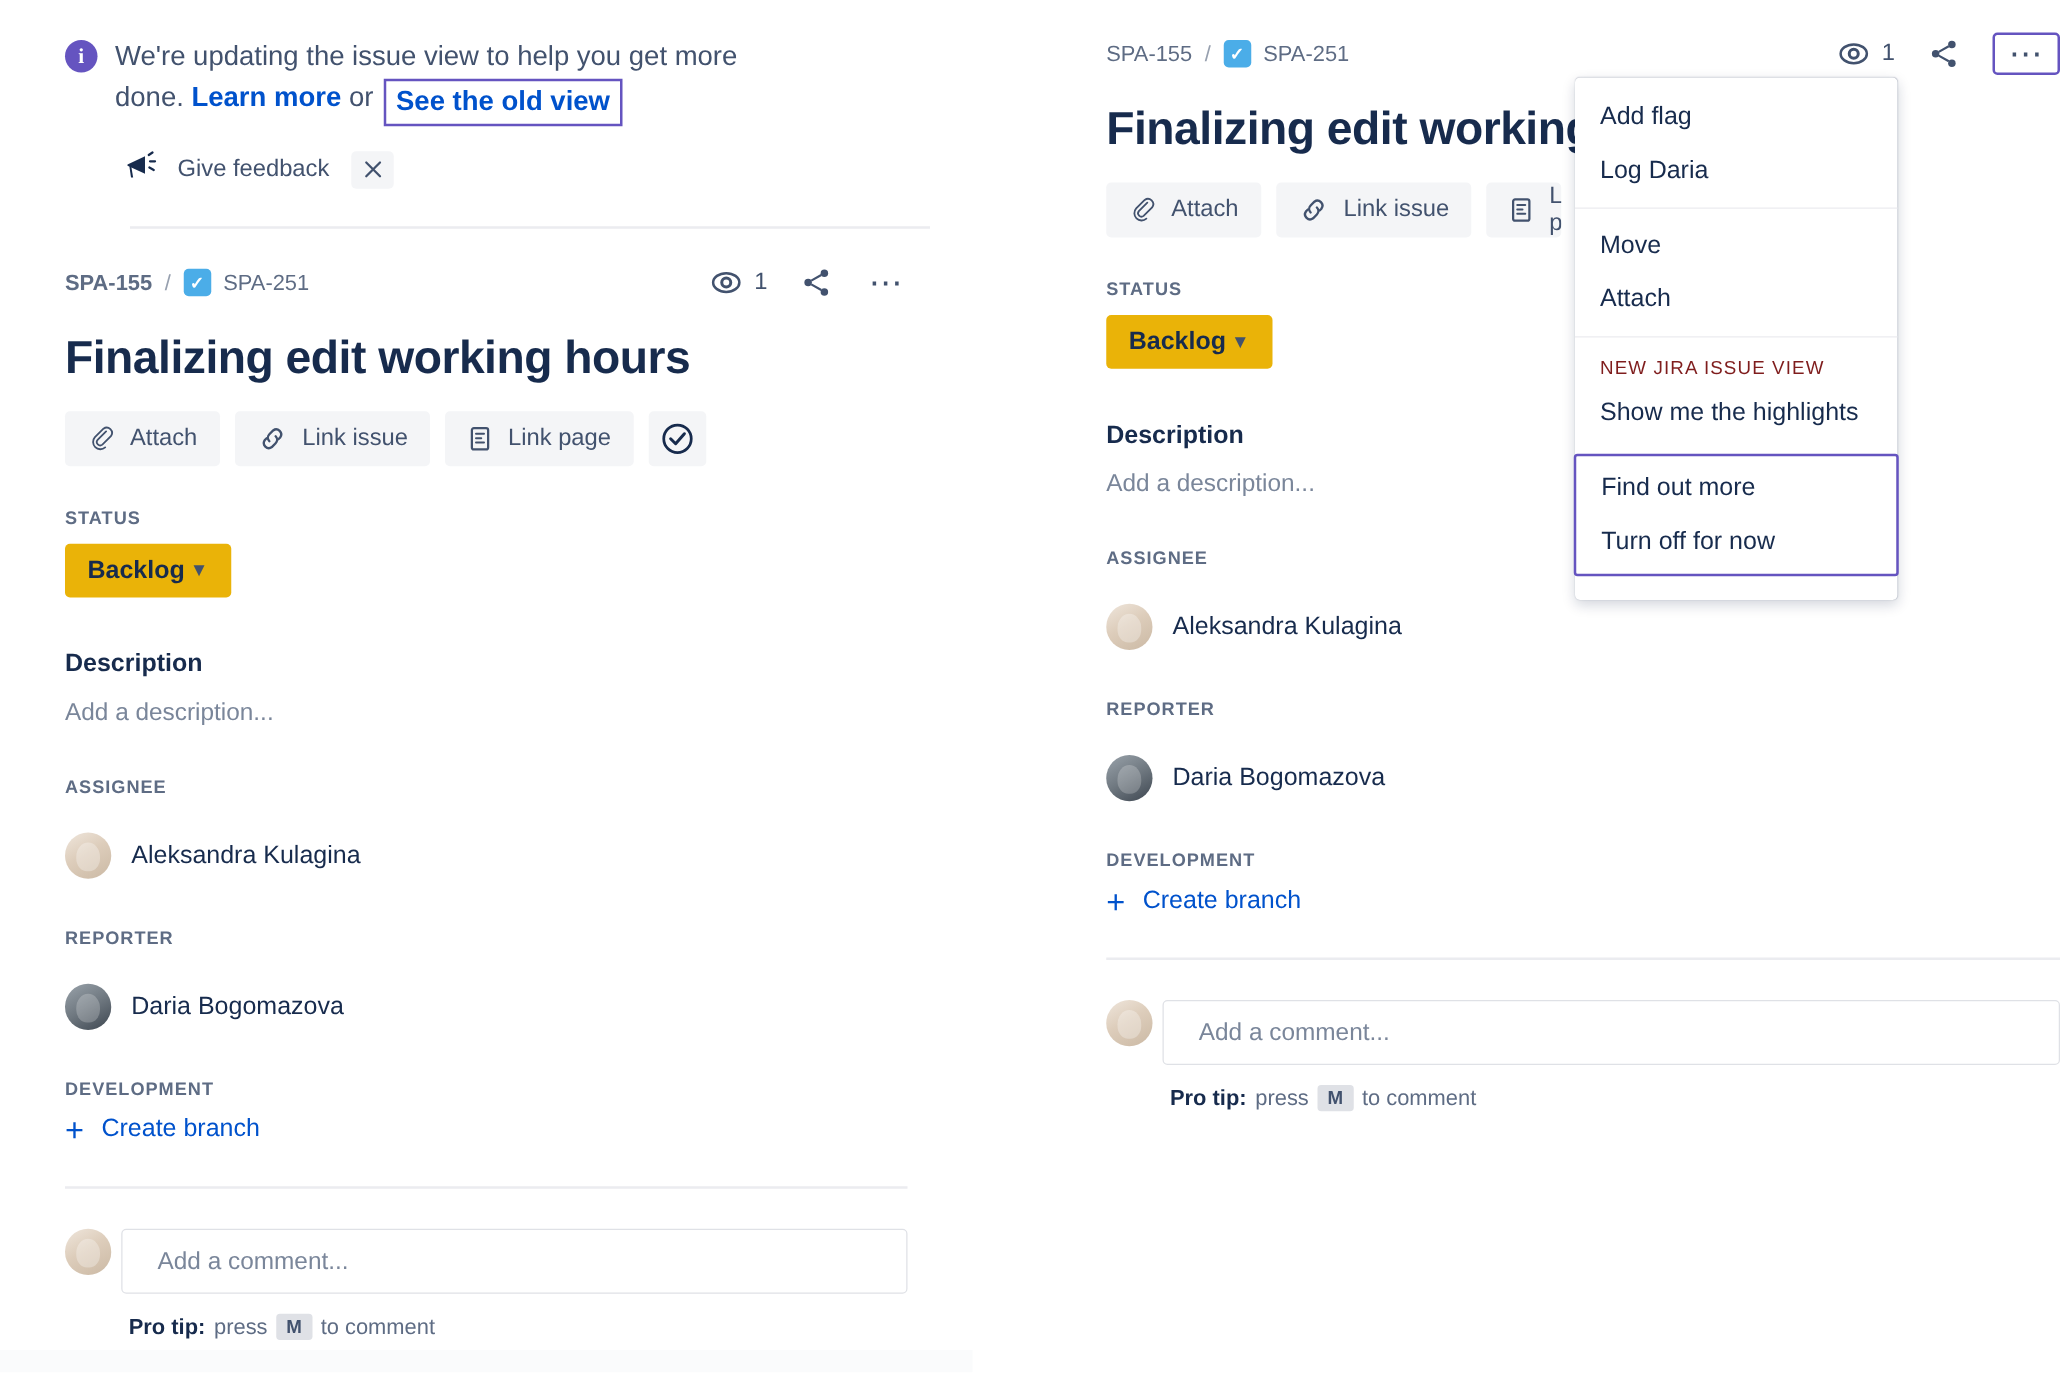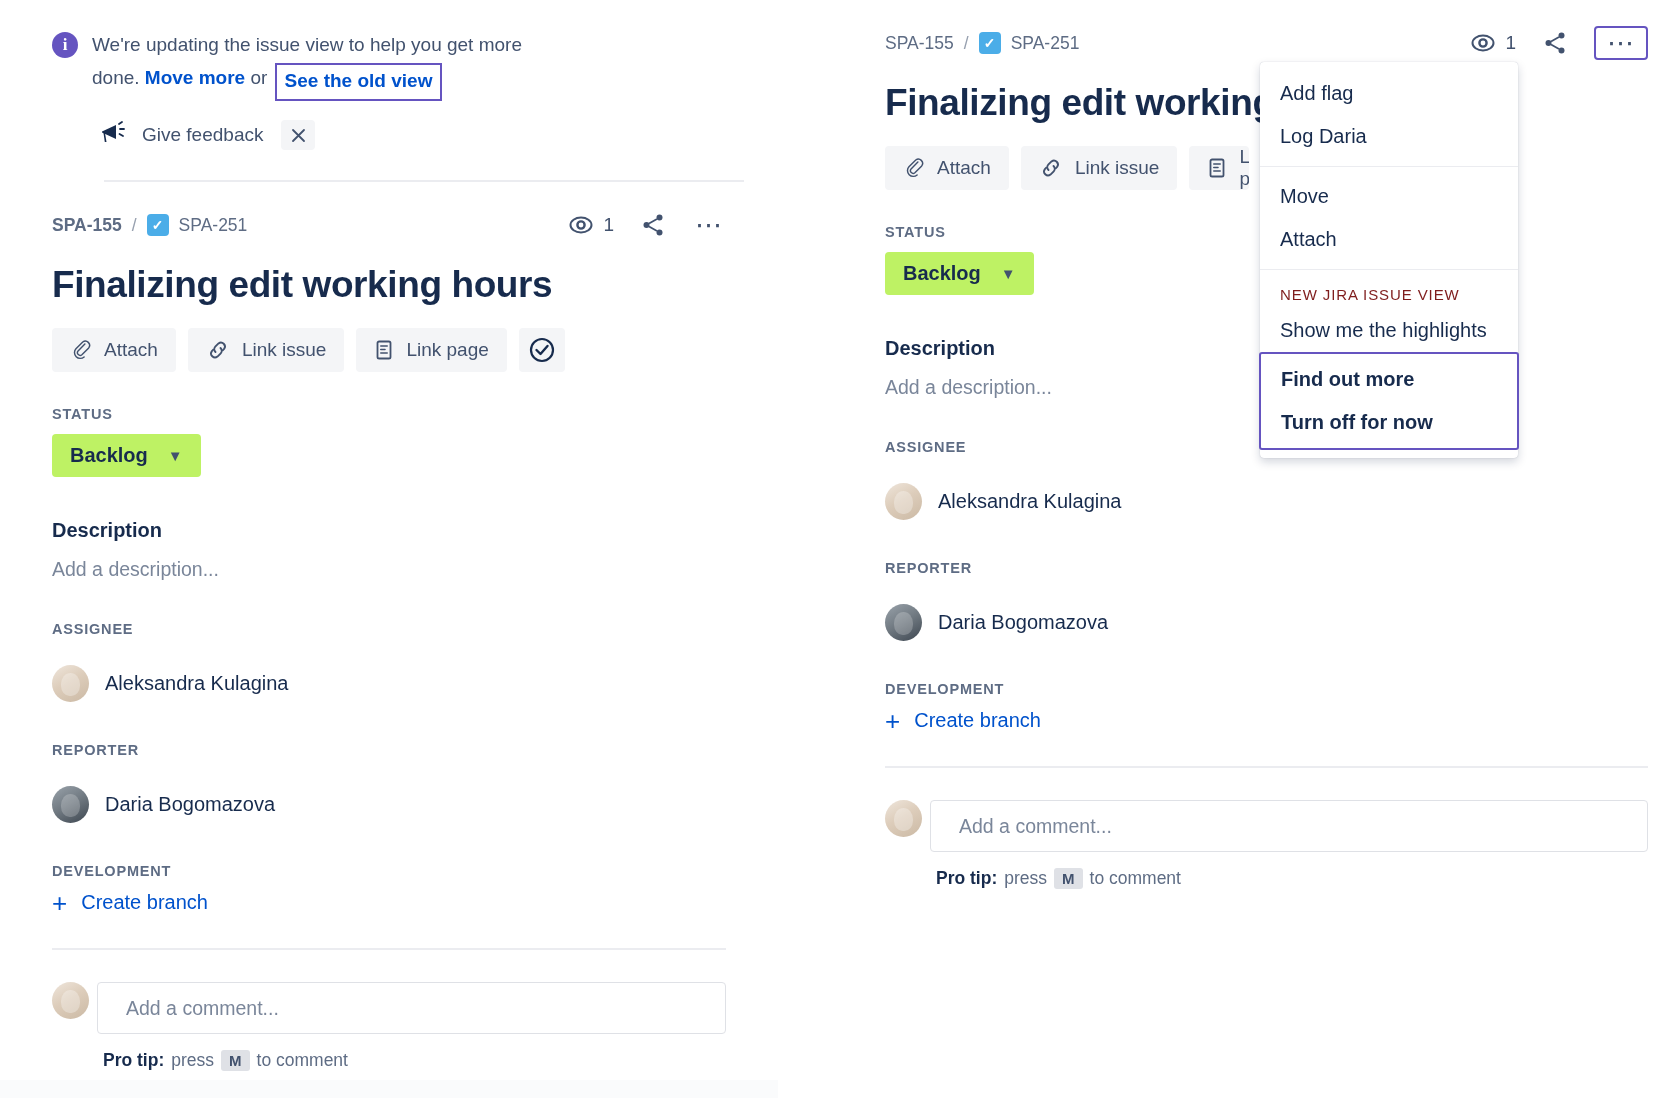--- a/index.html
+++ b/index.html
@@ -21,21 +21,21 @@
   .banner { padding: 30px 52px 0 52px; position: relative; }
   .banner-row { display: flex; align-items: flex-start; gap: 14px; }
   .info-circle {
     width: 26px; height: 26px; border-radius: 50%;
     background: #6554c0; color: #fff; flex: 0 0 26px;
     display: flex; align-items: center; justify-content: center;
     font-size: 17px; font-weight: bold; font-family: "Liberation Serif", serif;
     margin-top: 2px;
   }
   .banner-text {
-    font-size: 19px; line-height: 30px; color: #42526e;
+    font-size: 22px; line-height: 30px; color: #42526e;
     max-width: 520px;
   }
   .link-blue { color: #0052cc; font-weight: 600; text-decoration: none; }
   .banner-highlight {
     display: inline-block;
     border: 2.5px solid #6554c0;
     padding: 1px 8px 3px 8px;
     margin-left: 2px;
     position: relative; top: 3px;
   }
@@ -99,22 +99,22 @@
   }
 
   
   .field-label {
     font-size: 14.5px; font-weight: 700; letter-spacing: .8px;
     color: #5e6c84; text-transform: uppercase;
   }
   .section { padding: 0 52px; }
   .status-wrap { margin-top: 34px; }
   .status-pill {
-    margin-top: 12px; display: inline-flex; align-items: center; gap: 20px;
-    background: #bef264; border-radius: 4px; padding: 10px 18px;
+    margin-top: 12px; display: inline-flex; align-items: center; gap: 4px;
+    background: #eab308; border-radius: 4px; padding: 10px 18px;
     font-size: 20px; font-weight: 700; color: #172b4d;
   }
   .chev { font-size: 15px; color: #42526e; }
   .desc-title { font-size: 20px; font-weight: 700; color: #172b4d; margin-top: 42px; }
   .desc-placeholder { font-size: 19.5px; color: #7a869a; margin-top: 16px; }
 
   .person-block { margin-top: 40px; }
   .person-row { display: flex; align-items: center; gap: 16px; margin-top: 28px; }
   .avatar {
     width: 37px; height: 37px; border-radius: 50%; flex: 0 0 37px;
@@ -161,42 +161,42 @@
   .menu-item {
     padding: 10px 20px; font-size: 20px; color: #172b4d; white-space: nowrap;
   }
   .menu-sep { height: 1px; background: #ebecf0; margin: 8px 0; }
   .menu-heading {
     padding: 8px 20px 6px 20px; font-size: 15px; letter-spacing: .9px;
     color: #7f1d1d; text-transform: uppercase;
   }
   .menu-highlight {
     border: 2.5px solid #6554c0; border-radius: 3px;
-    margin: 0 -1px; padding: 4px 0; font-weight: bold;
+    margin: 11px -1px; padding: 4px 0;
   }
 
   .right-title-clip { overflow: hidden; }
   .bottom-fade {
     position: absolute; left: 0; bottom: 0; width: 778px; height: 18px;
     background: #fafbfc;
   }
 </style>
 </head>
 <body>
 
 <div class="screen">
 
   <div class="panel panel-left">
 
     <div class="banner">
       <div class="banner-row">
         <div class="info-circle">i</div>
         <div class="banner-text">
           <span>We're updating the issue view to help you get more</span><br>
-          <span>done. </span><a class="link-blue" href="#">Move more</a><span> or </span><span class="banner-highlight"><a class="link-blue" href="#">See the old view</a></span>
+          <span>done. </span><a class="link-blue" href="#">Learn more</a><span> or </span><span class="banner-highlight"><a class="link-blue" href="#">See the old view</a></span>
         </div>
       </div>
       <div class="banner-actions">
         <div class="feedback">
           <span>
             <svg width="30" height="26" viewBox="0 0 30 26" fill="none">
               <path d="M4 11.5 L18 5 L18 19 L4 12.5 Z" fill="#172b4d"></path>
               <path d="M5.5 13 L7 13 L8.5 22 L6.8 22 Z" fill="#172b4d"></path>
               <path d="M21 4 L24 2" stroke="#172b4d" stroke-width="1.8" stroke-linecap="round"></path>
               <path d="M22 9 L26 9" stroke="#172b4d" stroke-width="1.8" stroke-linecap="round"></path>

